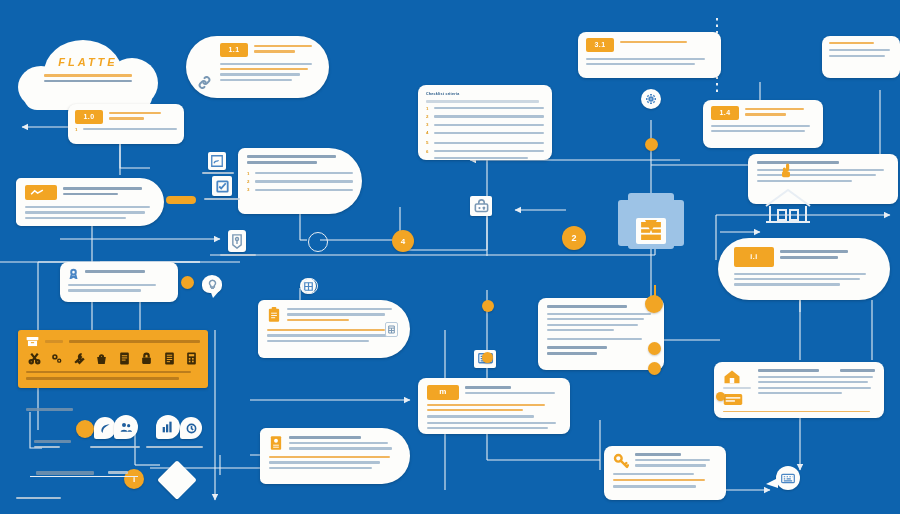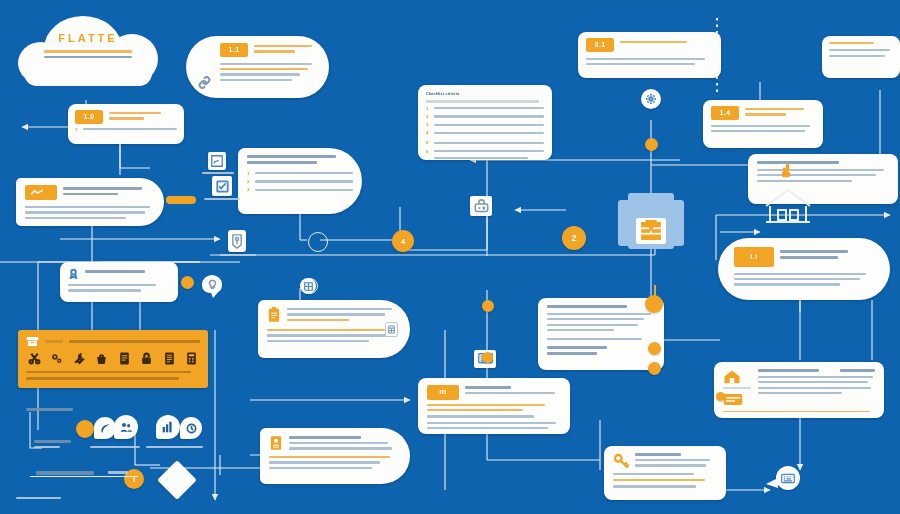--- a/index.html
+++ b/index.html
@@ -164,21 +164,21 @@
       <path d="M880,90 L880,160"></path>
       <path d="M872,300 L872,360"></path>
     </g>
 
     <path d="M717,18 L717,92" stroke="#e8eef4" stroke-width="2" stroke-dasharray="2.5 4" fill="none"></path>
 
     <path d="M655,285 L655,350" stroke="#f2a524" stroke-width="2" fill="none"></path>
     <path d="M651,340 L720,340" stroke="#e8eef4" stroke-width="1.1" fill="none"></path>
   </svg>
 
-  <div class="cloud" style="left:18px;top:16px;width:140px;height:76px;">
+  <div class="cloud" style="left:18px;top:40px;width:140px;height:76px;font-style:italic;">
     <div class="c" style="left:26px;top:0;width:78px;height:66px;"></div>
     <div class="c" style="left:0;top:26px;width:46px;height:42px;"></div>
     <div class="c" style="left:88px;top:18px;width:52px;height:50px;"></div>
     <div class="base" style="left:6px;top:44px;width:128px;height:26px;"></div>
     <div class="txt" style="top:16px;">
       <div class="t1">FLATTE</div>
     </div>
     <div class="txt" style="top:31px;padding:0 26px;box-sizing:border-box;">
       <div class="bl o" style="height:2.6px;"></div>
       <div class="bl d" style="height:2.2px;"></div>

